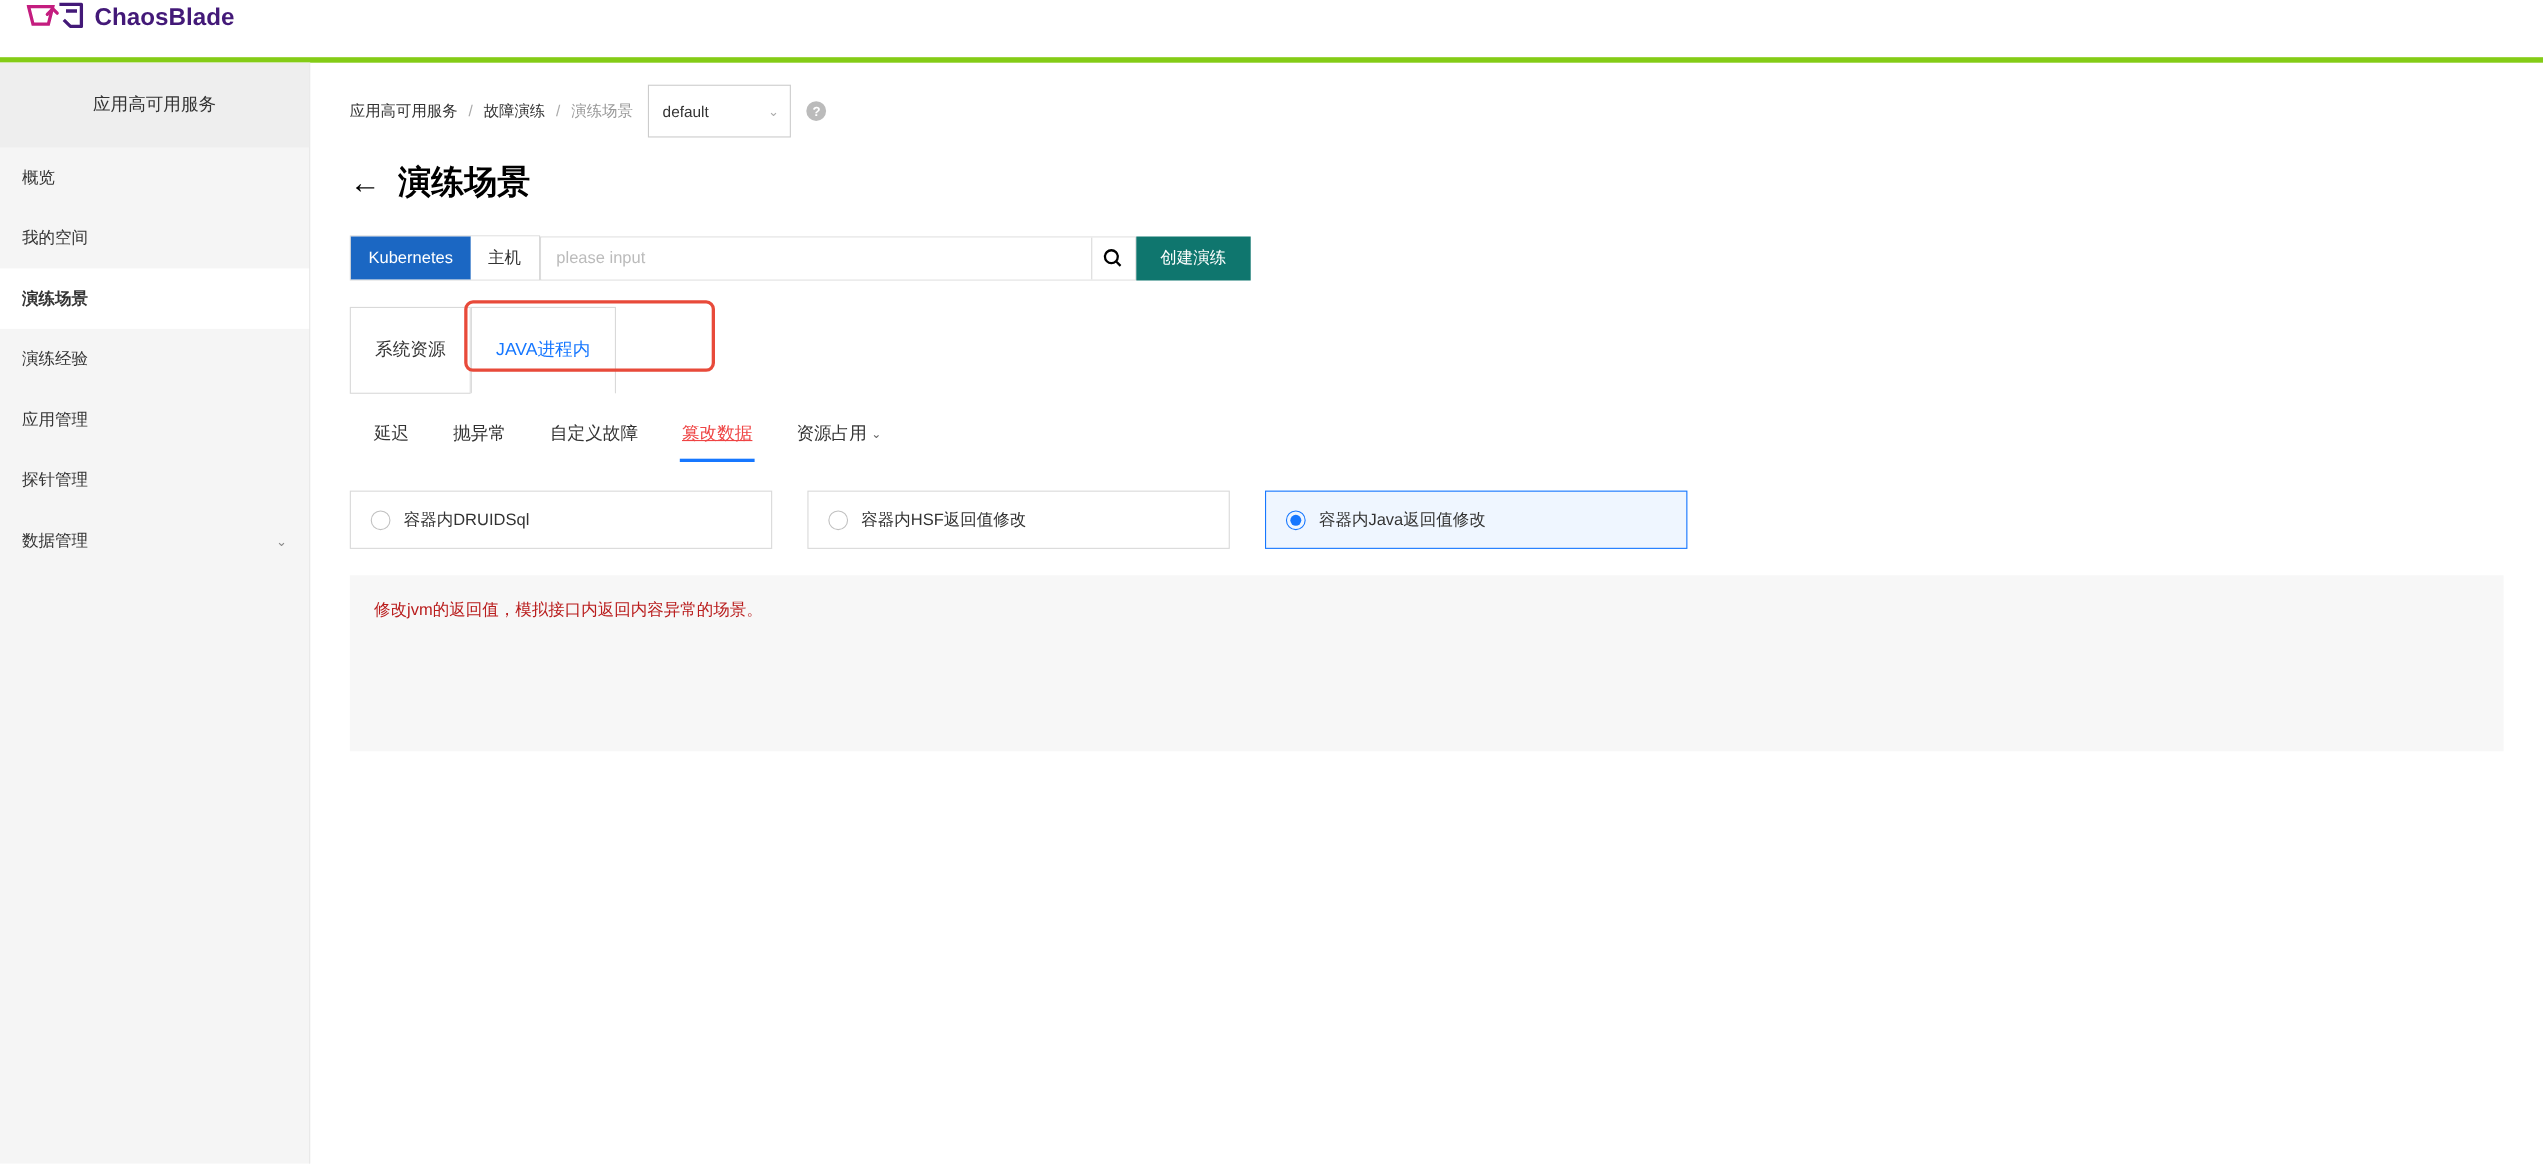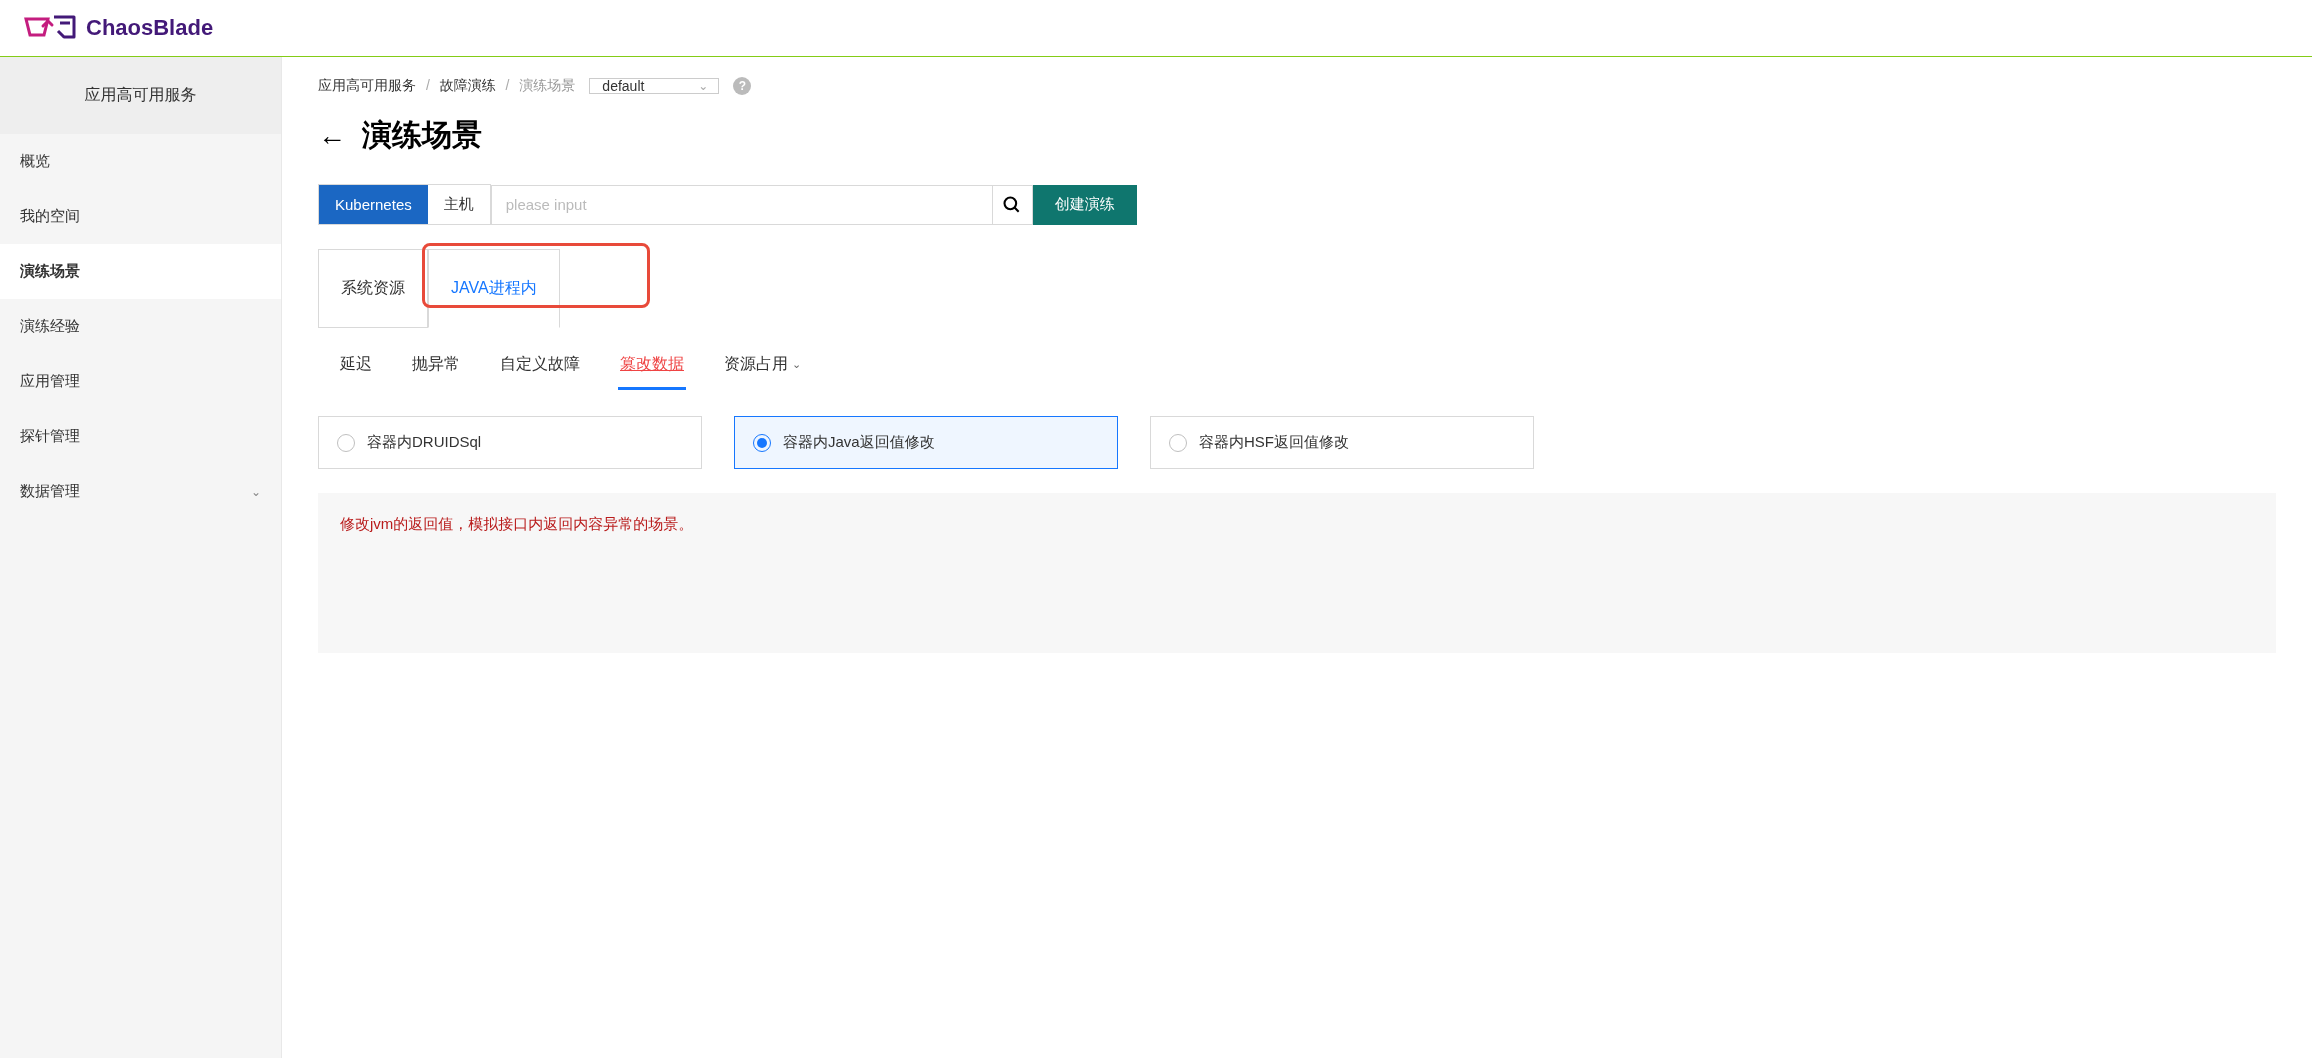--- a/index.html
+++ b/index.html
@@ -1,19 +1,19 @@
 <!DOCTYPE html>
 <html><head>
 <meta charset="utf-8">
 <style>
 * { margin: 0; padding: 0; box-sizing: border-box; }
 body { font-family: -apple-system, BlinkMacSystemFont, "Segoe UI", "PingFang SC", "Hiragino Sans GB", "Microsoft YaHei", sans-serif; font-size: 14px; color: #333; background: #fff; }
 
 
-.header { height: 57px; border-bottom: 1px solid #84cc16; display: flex; align-items: center; padding: 0 24px; }
+.header { height: 57px; border-bottom: 5px solid #84cc16; display: flex; align-items: flex-start; padding: 0 24px; }
 .logo { display: flex; align-items: center; gap: 10px; }
 .logo-icon svg { width: 52px; height: 28px; }
 .logo-text { font-size: 22px; font-weight: 700; color: #431978; }
 
 
 .container { display: flex; height: calc(100vh - 57px); }
 .sidebar { width: 282px; background: #f5f5f5; border-right: 1px solid #e8e8e8; }
 .main { flex: 1; padding: 20px 36px; overflow: auto; }
 
 
@@ -21,21 +21,21 @@
 .sidebar-item { padding: 18px 20px; font-size: 15px; color: #333; cursor: pointer; display: flex; align-items: center; justify-content: space-between; }
 .sidebar-item.active { background: #fff; font-weight: 600; }
 .chevron { color: #888; font-size: 12px; }
 
 
 .breadcrumb-row { display: flex; align-items: center; gap: 14px; margin-bottom: 20px; }
 .breadcrumb { color: #555; font-size: 14px; }
 .breadcrumb a { color: #333; text-decoration: none; }
 .breadcrumb .sep { color: #aaa; padding: 0 6px; }
 .breadcrumb .current { color: #999; }
-.select-box { border: 1px solid #ccc; height: 16px; padding: 0 32px 0 12px; display: flex; align-items: center; position: relative; font-size: 14px; color: #333; min-width: 130px; cursor: pointer; }
+.select-box { border: 1px solid #ccc; height: 48px; padding: 0 32px 0 12px; display: flex; align-items: center; position: relative; font-size: 14px; color: #333; min-width: 130px; cursor: pointer; }
 .select-box .caret { position: absolute; right: 10px; top: 50%; transform: translateY(-50%); color: #aaa; font-size: 12px; }
 .help-icon { width: 18px; height: 18px; border-radius: 50%; background: #bbb; color: #fff; display: flex; align-items: center; justify-content: center; font-size: 12px; font-weight: bold; cursor: pointer; }
 
 
 .page-title-row { display: flex; align-items: center; gap: 16px; margin-bottom: 28px; }
 .back-arrow { font-size: 28px; font-weight: 700; cursor: pointer; color: #000; }
 .page-title { font-size: 30px; font-weight: 700; color: #000; }
 
 
 .toolbar { display: flex; align-items: center; margin-bottom: 24px; }
@@ -182,26 +182,26 @@
           <span>资源占用</span>
           <span class="caret">⌄</span>
         </div>
       </div>
 
     <div class="option-row" id="option-row">
         <div class="option-card">
           <span class="radio"></span>
           <span>容器内DRUIDSql</span>
         </div>
+        <div class="option-card">
+          <span class="radio"></span>
+          <span>容器内HSF返回值修改</span>
+        </div>
         <div class="option-card selected">
           <span class="radio"></span>
           <span>容器内Java返回值修改</span>
         </div>
-        <div class="option-card">
-          <span class="radio"></span>
-          <span>容器内HSF返回值修改</span>
-        </div>
       </div>
 
     <div class="desc-box">修改jvm的返回值，模拟接口内返回内容异常的场景。</div>
 
   </div>
 </div>
 
 </body></html>

